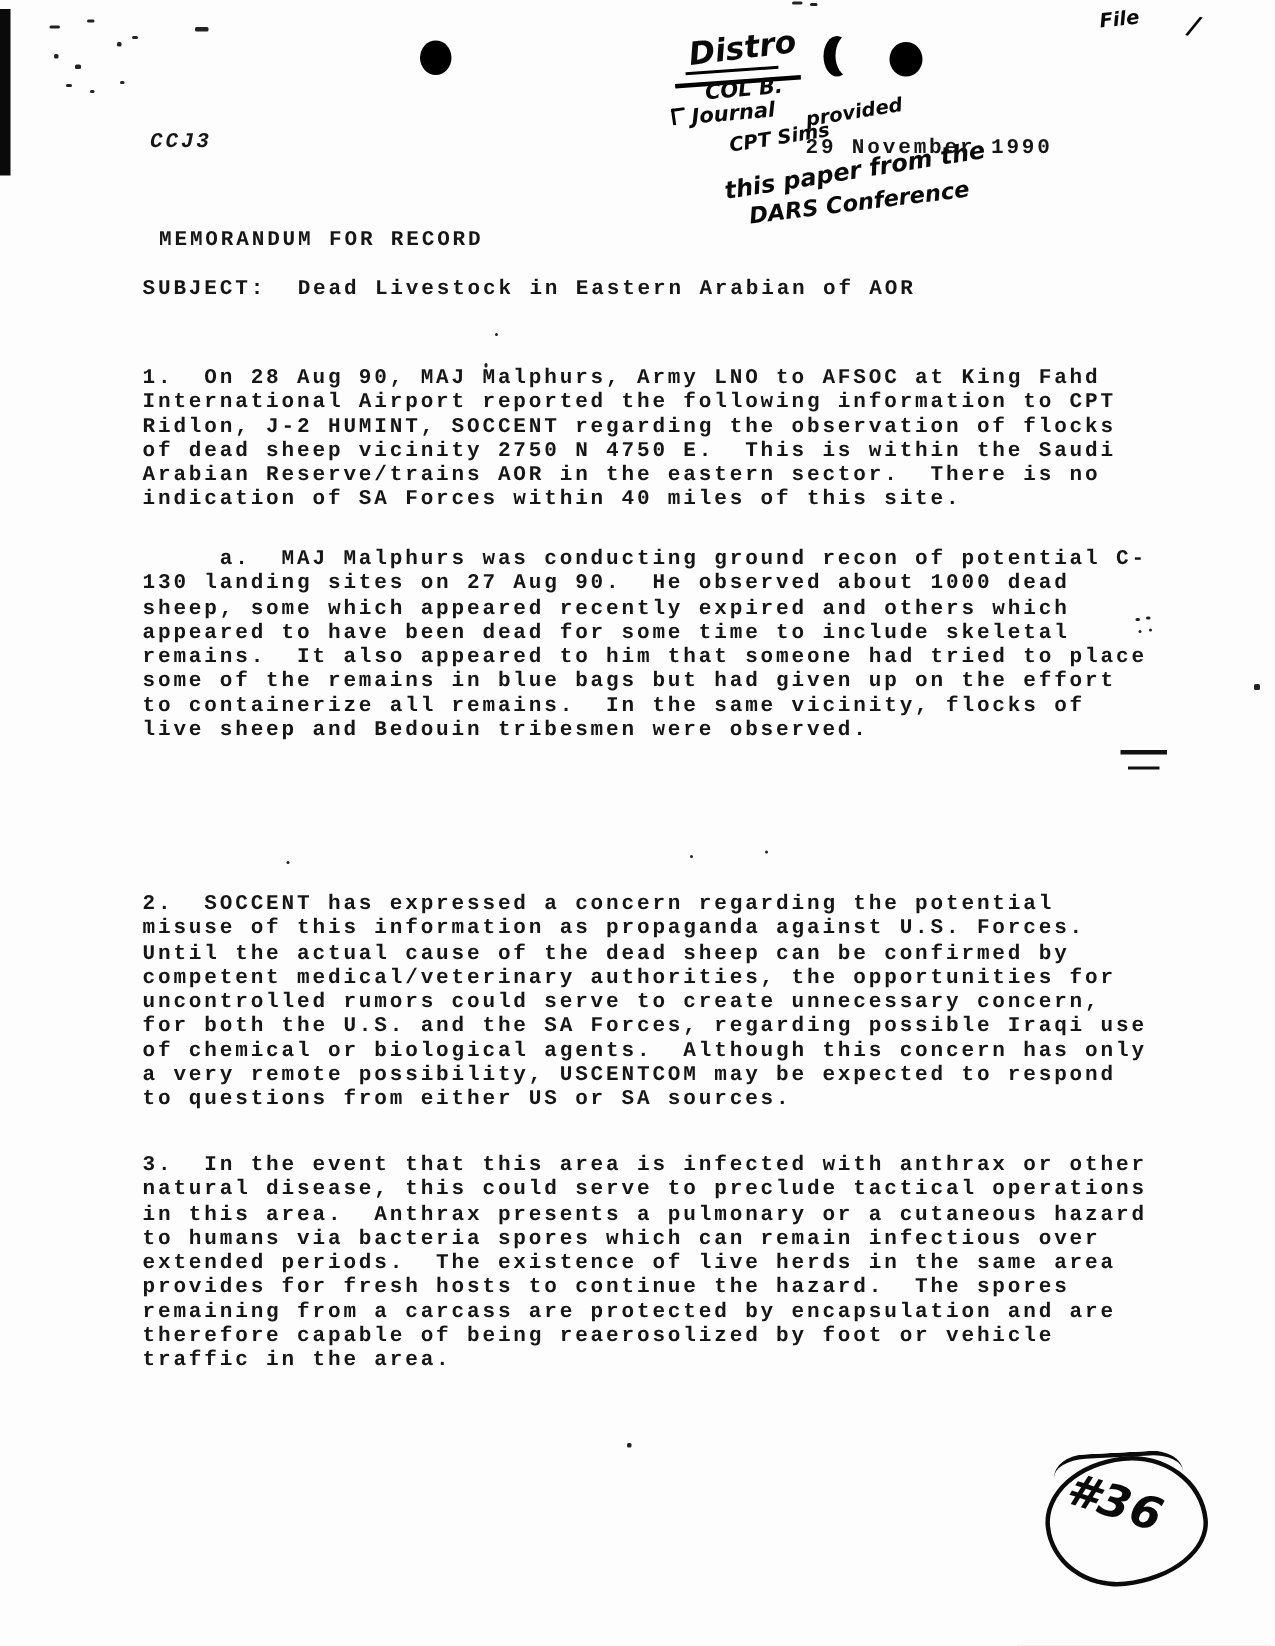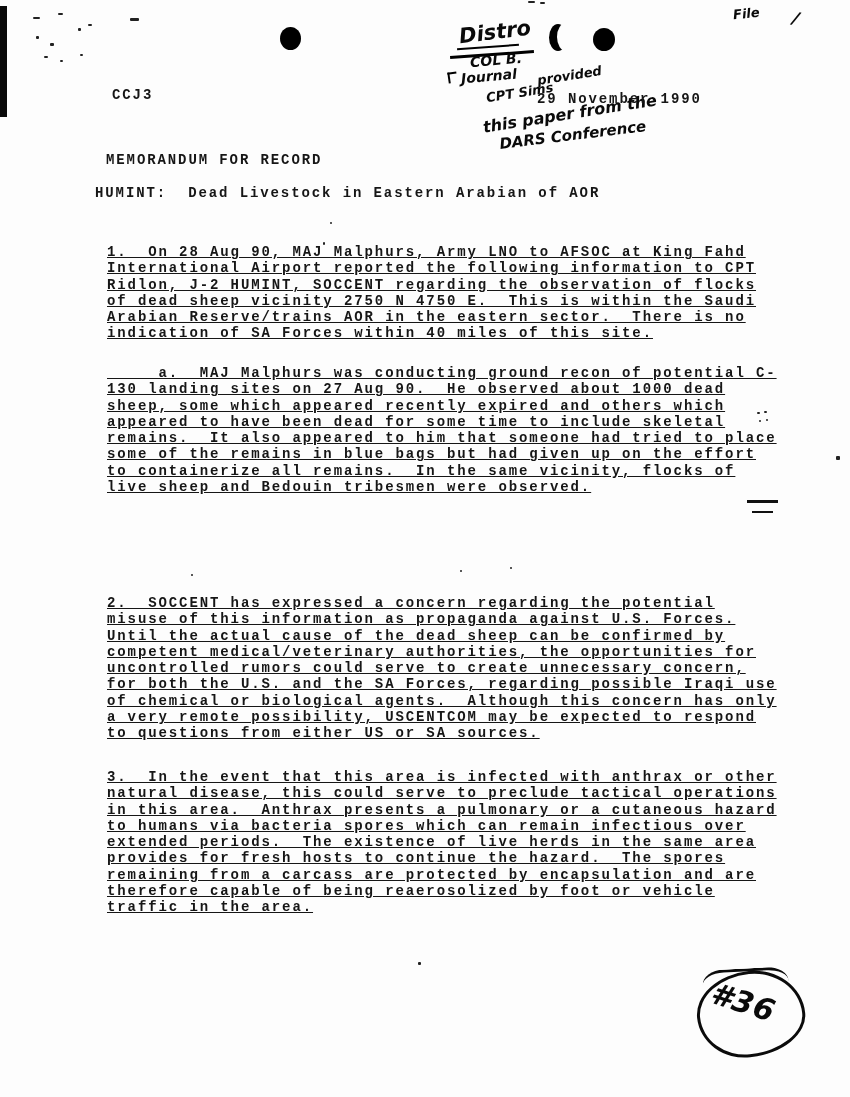--- a/index.html
+++ b/index.html
@@ -13,21 +13,21 @@
   .typed {
     position: absolute;
     font-family: "Liberation Mono", "DejaVu Sans Mono", monospace;
     font-weight: bold;
     font-size: 14px;
     letter-spacing: 1.9px;
     line-height: 16.3px;
     color: #161616;
     white-space: pre;
   }
-  .para { left: 107px; width: 700px; text-decoration: underline; }
+  .para { left: 95px; width: 700px; }
   .hw {
     position: absolute;
     font-family: "DejaVu Sans", sans-serif;
     font-style: italic;
     color: #0a0a0a;
     white-space: nowrap;
   }
   
   .left-bar { position: absolute; left: 0; top: 6px; width: 7px; height: 111px; background: #0a0a0a; }
   .speck { position: absolute; background: #222; border-radius: 1px; }
@@ -43,21 +43,21 @@
   .distro-line2 { position: absolute; left: 450px; top: 53px; width: 84px; height: 3px; background: #000; transform: rotate(-4deg); }
   .col-b { left: 470px; top: 52px; font-size: 14px; font-weight: bold; transform: rotate(-5deg); }
   .journal { left: 461px; top: 68px; font-size: 14px; font-weight: bold; transform: rotate(-5deg); }
   .journal-tick { position: absolute; left: 448px; top: 72px; width: 7px; height: 9px; border-left: 2px solid #000; border-top: 2px solid #000; transform: rotate(-8deg); }
   .cpt-sims { left: 486px; top: 85px; font-size: 13px; font-weight: bold; transform: rotate(-9deg); }
   .provided { left: 537px; top: 68px; font-size: 13px; font-weight: bold; transform: rotate(-9deg); }
   .date { left: 537px; top: 91px; }
   .this-paper { left: 482px; top: 104px; font-size: 16px; font-weight: bold; transform: rotate(-9deg); }
   .dars { left: 499px; top: 126px; font-size: 15px; font-weight: bold; transform: rotate(-7deg); }
   
-  .ccj3 { left: 112px; top: 87px; }
+  .ccj3 { left: 100px; top: 87px; font-style: italic; }
   .memo-title { left: 95px; top: 152px; margin-left: 11px; }
   .subject-line { left: 95px; top: 185px; }
   .subject-text { margin-left: 21px; }
   
   .stamp { position: absolute; left: 697px; top: 971px; width: 102px; height: 80px;
            border: 3px solid #0b0b0b;
            border-radius: 52% 48% 55% 45% / 48% 55% 45% 52%;
            transform: rotate(-6deg); }
   .stamp-arc { position: absolute; left: 6px; top: -6px; width: 86px; height: 26px;
                border-top: 3px solid #0b0b0b; border-radius: 50% / 100%; transform: rotate(3deg); }
@@ -110,21 +110,21 @@
   <div class="journal-tick"></div>
   <div class="hw journal">Journal</div>
   <div class="hw cpt-sims">CPT Sims</div>
   <div class="hw provided">provided</div>
   <div class="hw this-paper">this paper from the</div>
   <div class="hw dars">DARS Conference</div>
 
   <div class="typed ccj3">CCJ3</div>
   <div class="typed date">29 November 1990</div>
   <div class="typed memo-title">MEMORANDUM FOR RECORD</div>
-  <div class="typed subject-line"><span>HUMINT:</span><span class="subject-text">Dead Livestock in Eastern Arabian of AOR</span></div>
+  <div class="typed subject-line"><span>SUBJECT:</span><span class="subject-text">Dead Livestock in Eastern Arabian of AOR</span></div>
 
   <div class="typed para" style="top:244px;">1.  On 28 Aug 90, MAJ Malphurs, Army LNO to AFSOC at King Fahd
 International Airport reported the following information to CPT
 Ridlon, J-2 HUMINT, SOCCENT regarding the observation of flocks
 of dead sheep vicinity 2750 N 4750 E.  This is within the Saudi
 Arabian Reserve/trains AOR in the eastern sector.  There is no
 indication of SA Forces within 40 miles of this site.</div>
   <div class="typed para" style="top:365px;">     a.  MAJ Malphurs was conducting ground recon of potential C-
 130 landing sites on 27 Aug 90.  He observed about 1000 dead
 sheep, some which appeared recently expired and others which

